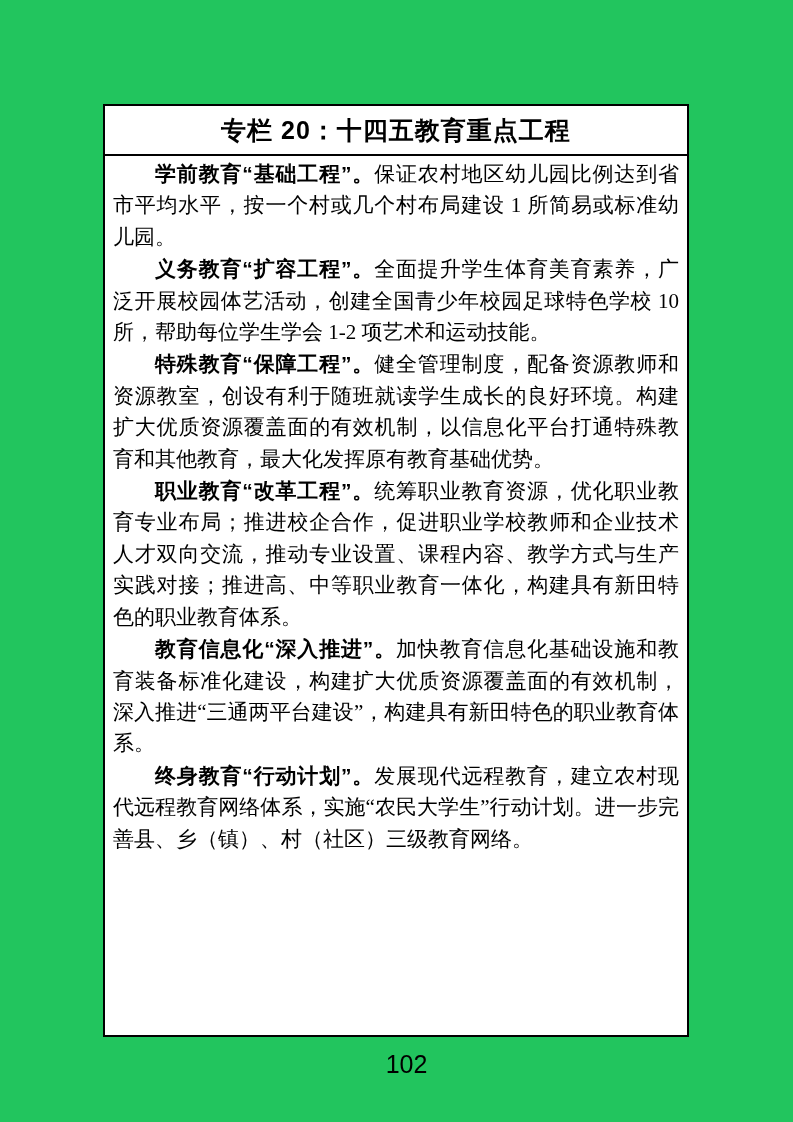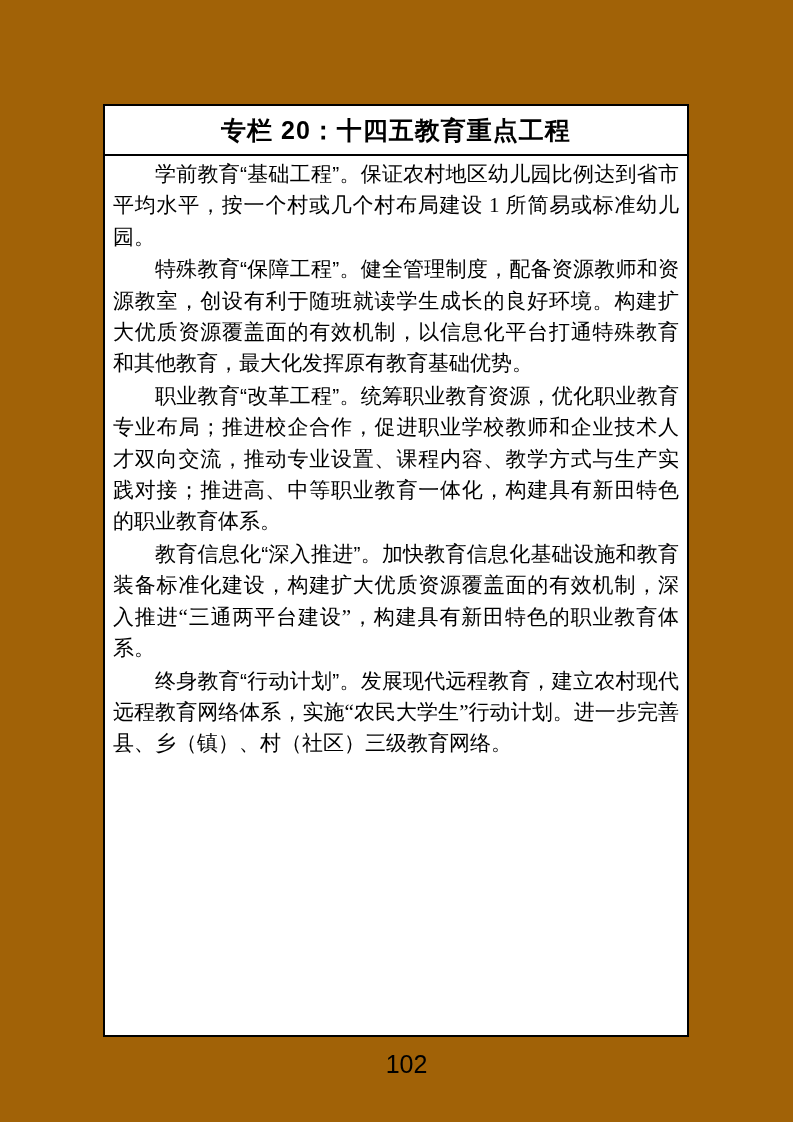--- a/index.html
+++ b/index.html
@@ -4,21 +4,21 @@
 <style>
   html, body {
     margin: 0;
     padding: 0;
     background: #ffffff;
   }
   .page {
     position: relative;
     width: 793px;
     height: 1122px;
-    background: #a16207;
+    background: #22c55e;
     overflow: hidden;
     color: #000000;
   }
   .panel {
     position: absolute;
     left: 103px;
     top: 104px;
     width: 586px;
     height: 933px;
     border: 2px solid #000000;
@@ -46,40 +46,41 @@
     line-height: 31.4px;
     text-align: justify;
     overflow: hidden;
   }
   .para {
     margin: 0;
     text-indent: 2em;
   }
   .head {
     font-family: "Liberation Sans", "DejaVu Sans", sans-serif;
-    font-weight: normal;
+    font-weight: bold;
   }
   .page-number {
     position: absolute;
     left: 10px;
     top: 1050px;
     width: 100%;
     text-align: center;
     font-family: "Liberation Sans", "DejaVu Sans", sans-serif;
     font-size: 25px;
   }
 </style>
 </head>
 <body>
 
 <div class="page">
   <div class="panel">
     <div class="panel-title">专栏 20：十四五教育重点工程</div>
     <div class="panel-body">
       <p class="para"><b class="head">学前教育“基础工程”。</b><span>保证农村地区幼儿园比例达到省市平均水平，按一个村或几个村布局建设 1 所简易或标准幼儿园。</span></p>
+      <p class="para"><b class="head">义务教育“扩容工程”。</b><span>全面提升学生体育美育素养，广泛开展校园体艺活动，创建全国青少年校园足球特色学校 10 所，帮助每位学生学会 1-2 项艺术和运动技能。</span></p>
       <p class="para"><b class="head">特殊教育“保障工程”。</b><span>健全管理制度，配备资源教师和资源教室，创设有利于随班就读学生成长的良好环境。构建扩大优质资源覆盖面的有效机制，以信息化平台打通特殊教育和其他教育，最大化发挥原有教育基础优势。</span></p>
       <p class="para"><b class="head">职业教育“改革工程”。</b><span>统筹职业教育资源，优化职业教育专业布局；推进校企合作，促进职业学校教师和企业技术人才双向交流，推动专业设置、课程内容、教学方式与生产实践对接；推进高、中等职业教育一体化，构建具有新田特色的职业教育体系。</span></p>
       <p class="para"><b class="head">教育信息化“深入推进”。</b><span>加快教育信息化基础设施和教育装备标准化建设，构建扩大优质资源覆盖面的有效机制，深入推进“三通两平台建设”，构建具有新田特色的职业教育体系。</span></p>
       <p class="para"><b class="head">终身教育“行动计划”。</b><span>发展现代远程教育，建立农村现代远程教育网络体系，实施“农民大学生”行动计划。进一步完善县、乡（镇）、村（社区）三级教育网络。</span></p>
     </div>
   </div>
   <div class="page-number">102</div>
 </div>
 
 </body></html>

